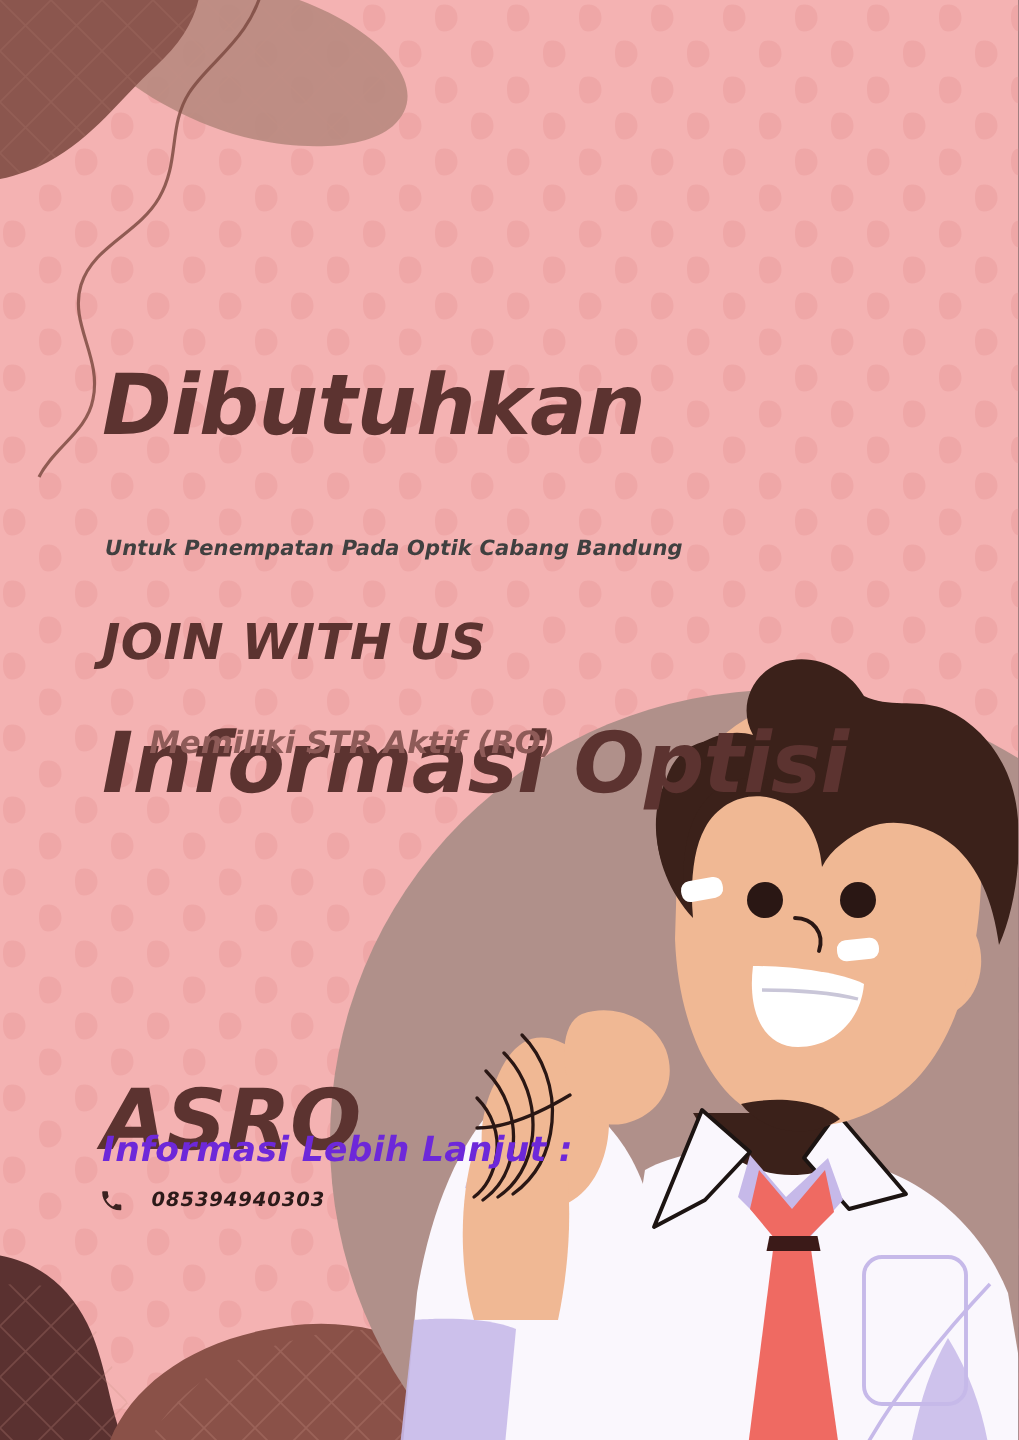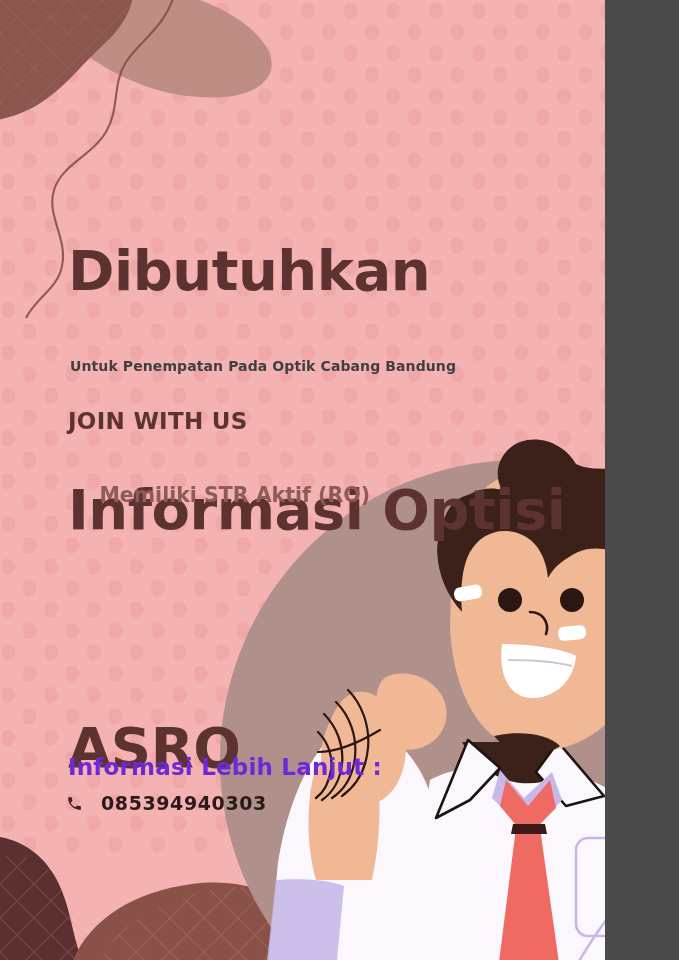--- a/index.html
+++ b/index.html
@@ -2,25 +2,26 @@
 <html><head>
 <meta charset="utf-8">
 <style>
   html, body {
     margin: 0;
     padding: 0;
     background: #4a4a4a;
   }
   #poster {
     position: relative;
-    width: 605px;
+    width: 679px;
     height: 960px;
     overflow: hidden;
     background: #F4B2B2;
     font-family: "DejaVu Sans", sans-serif;
+    font-style: italic;
     -webkit-font-smoothing: antialiased;
   }
 
   
   .dots {
     position: absolute;
     inset: 0;
     z-index: 1;
     pointer-events: none;
   }
@@ -75,21 +76,21 @@
     font-weight: 600;
     letter-spacing: 0.1px;
     white-space: nowrap;
   }
 
   .joinus {
     position: absolute;
     left: 68px;
     top: 408px;
     color: #5C3330;
-    font-size: 23px;
+    font-size: 33px;
     font-weight: 700;
     letter-spacing: 0.3px;
     white-space: nowrap;
   }
 
   .reqs {
     position: absolute;
     left: 70px;
     top: 482px;
     width: 300px;
@@ -124,21 +125,21 @@
     gap: 18px;
   }
   .phone-icon {
     width: 17px;
     height: 17px;
     display: block;
     color: #3B2220;
   }
   .phone-number {
     color: #2C1A19;
-    font-size: 19px;
+    font-size: 13px;
     font-weight: 600;
     letter-spacing: 0.6px;
     white-space: nowrap;
   }
 </style>
 </head>
 <body>
 
 <div id="poster">
 

